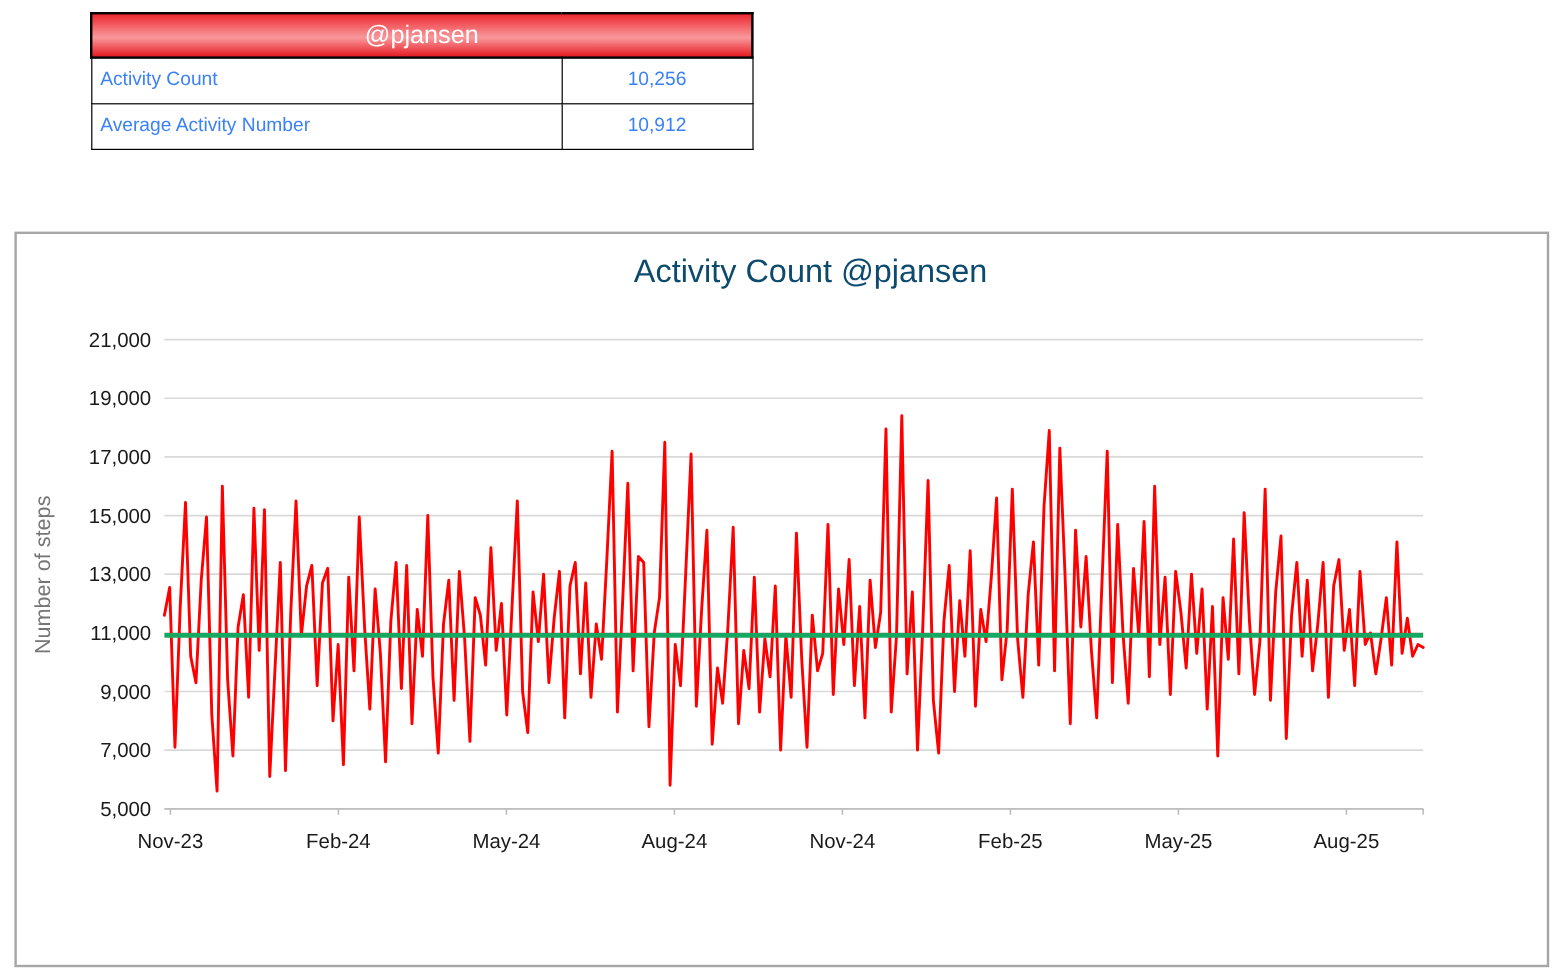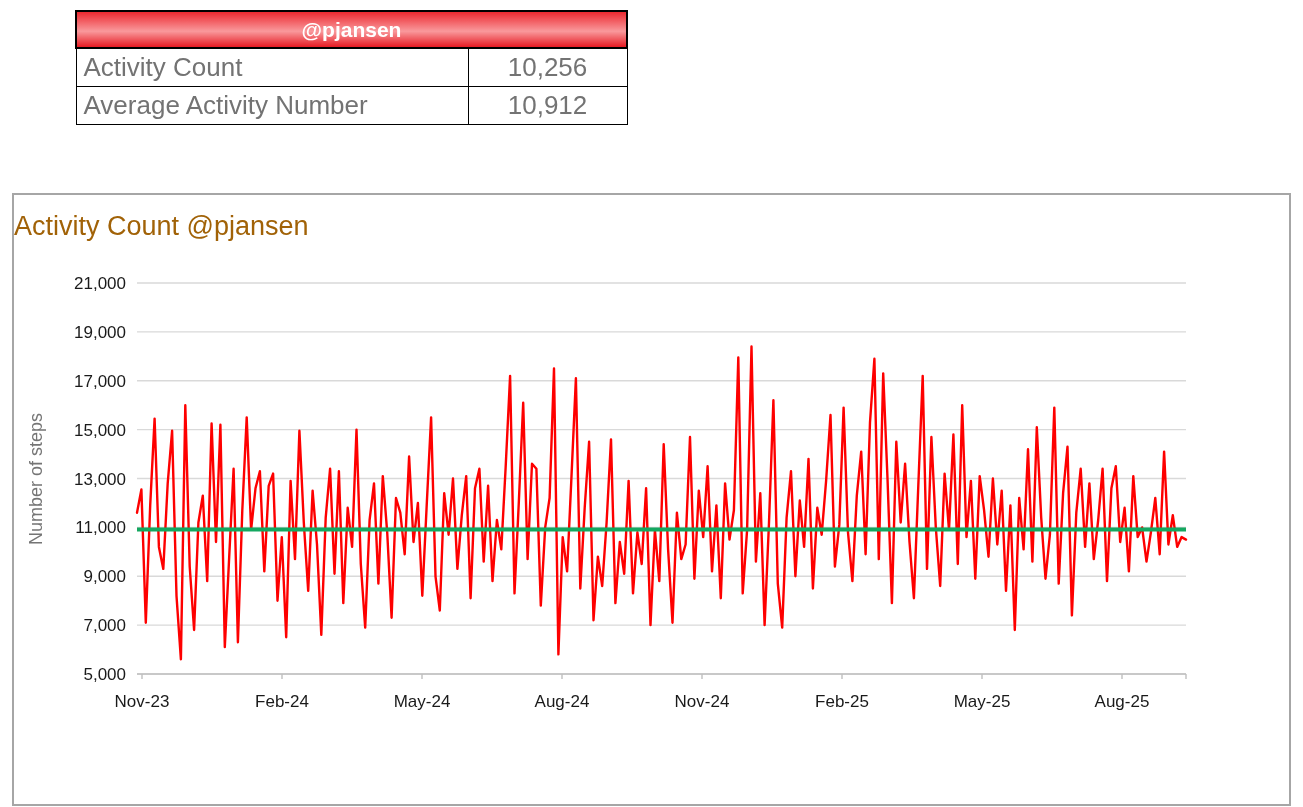--- a/index.html
+++ b/index.html
@@ -4,36 +4,36 @@
 <style>
   * { margin:0; padding:0; box-sizing:border-box; }
   html,body { width:1303px; height:807px; background:#ffffff;
     font-family:"Liberation Sans", sans-serif; overflow:hidden; }
 
   
   .summary-wrap { position:absolute; left:75px; top:10px; }
   table.summary { border-collapse:collapse; }
   table.summary th {
     width:551px; height:37px; text-align:center; vertical-align:middle;
-    color:#ffffff; font-size:21px; font-weight:bold;
+    color:#ffffff; font-size:21px; font-weight:normal;
     background:linear-gradient(to bottom, #ec2930 0%, #f9999c 55%, #e61b23 100%);
     border:2px solid #000000;
   }
   table.summary td {
-    height:38px; border:1.5px solid #000000; font-size:26px; color:#737373;
+    height:38px; border:1.5px solid #000000; font-size:16px; color:#3b82f6;
     vertical-align:middle; background:#ffffff;
   }
   td.lbl { width:392px; text-align:left; padding-left:7px; }
   td.val { width:159px; text-align:center; }
 
   
   .chart-panel { position:absolute; left:12px; top:193px; width:1279px; height:613px;
     background:#ffffff; border:2px solid #a6a6a6; }
-  .chart-title { position:absolute; left:0; right:0; top:16px; text-align:left;
-    font-size:27px; color:#a16207; }
+  .chart-title { position:absolute; left:0; right:0; top:16px; text-align:center;
+    font-size:27px; color:#0c4a6e;padding-left:48px; }
   .y-axis-title { position:absolute; left:-86px; top:272px; width:220px; height:24px;
     transform:rotate(-90deg); text-align:center; font-size:18px; color:#757575; }
   svg.plot { position:absolute; left:0; top:0; }
 
   
   .legend { position:absolute; left:0; right:0; top:568px; height:30px;
     display:flex; justify-content:center; align-items:center; gap:58px; }
   .legend-item { display:flex; align-items:center; gap:9px; }
   .legend-swatch { display:inline-block; width:46px; height:4px; }
   .legend-label { font-size:18px; color:#595959; }

